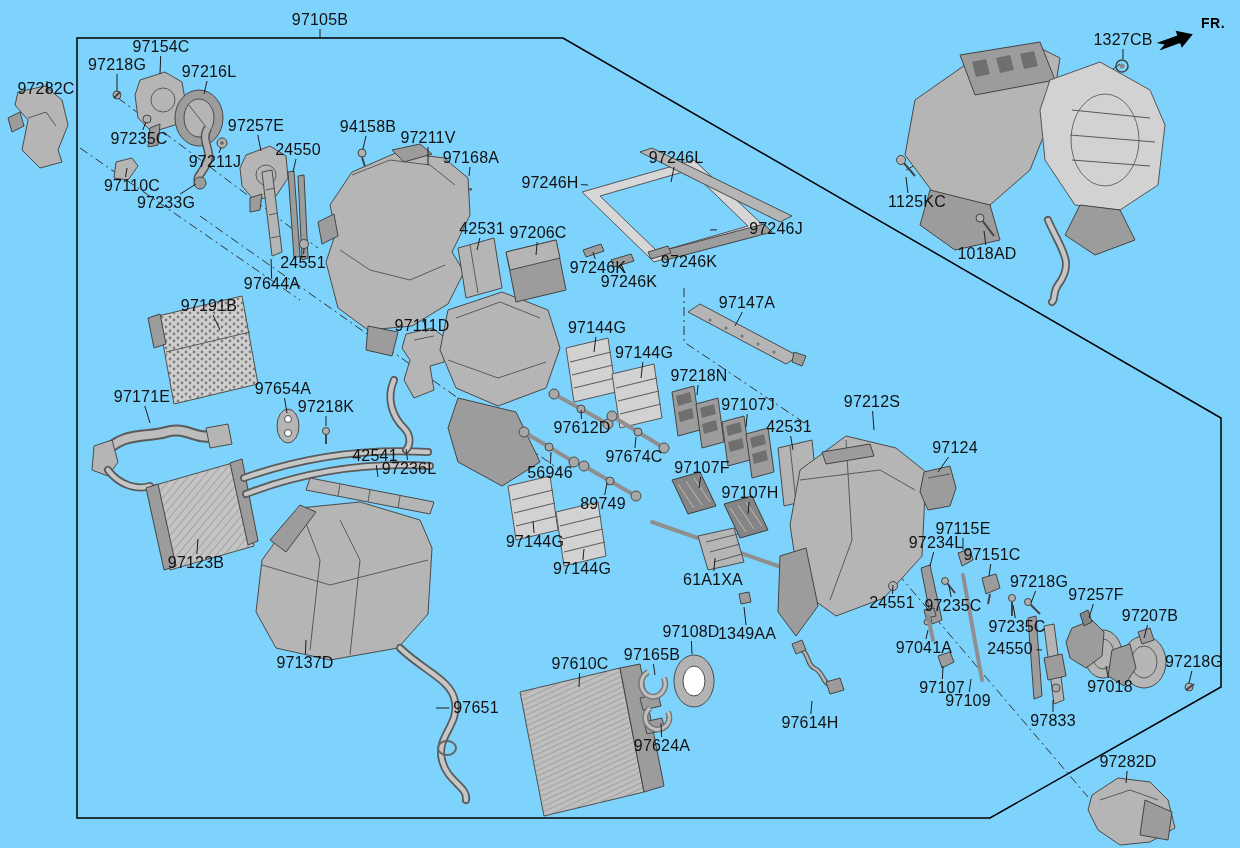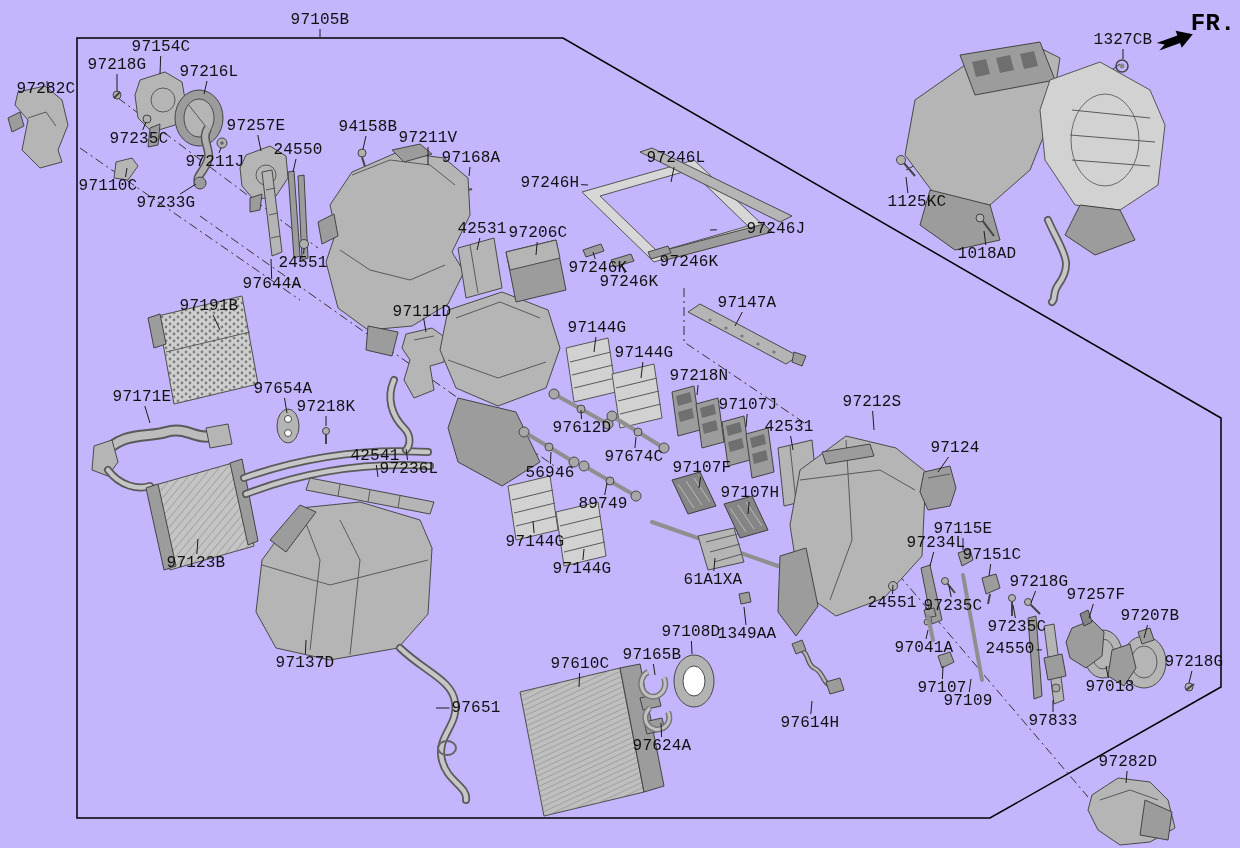--- a/index.html
+++ b/index.html
@@ -1,21 +1,21 @@
 <!DOCTYPE html>
 <html><head>
 <meta charset="utf-8">
 <style>
   html,body{margin:0;padding:0;background:#fff;}
-  .stage{position:relative;width:1240px;height:848px;background:#c4b5fd;
-         font-family:Liberation Mono, monospace;overflow:hidden;}
+  .stage{position:relative;width:1240px;height:848px;background:#7dd3fc;
+         font-family:Liberation Sans, sans-serif;overflow:hidden;}
   .stage > svg{position:absolute;left:0;top:0;}
   .plabel{position:absolute;transform:translate(-50%,-50%);font-size:16px;
           color:#111;white-space:nowrap;letter-spacing:.2px;line-height:1;}
-  .fr-label{position:absolute;transform:translate(-50%,-50%);font-size:24px;
+  .fr-label{position:absolute;transform:translate(-50%,-50%);font-size:14px;
             font-weight:bold;color:#000;letter-spacing:.5px;}
   
   .s0{fill:#d2d2d2;stroke:#555;stroke-width:1;}
   .s1{fill:#b5b5b5;stroke:#4a4a4a;stroke-width:1;}
   .s2{fill:#9c9c9c;stroke:#444;stroke-width:1;}
   .s3{fill:#858585;stroke:#3d3d3d;stroke-width:1;}
   .ln{fill:none;stroke:#5a5a5a;stroke-width:1;}
   .slot{fill:#6f6f6f;stroke:none;}
   .pipe-d{fill:none;stroke:#5a5a5a;stroke-width:8;stroke-linecap:round;}
   .pipe-l{fill:none;stroke:#c6c6c6;stroke-width:4.5;stroke-linecap:round;}
@@ -542,40 +542,40 @@
       </g>
 </svg>
 
 <div id="labels">
       <div class="plabel" style="left: 320px; top: 20px;">97105B</div>
       <div class="plabel" style="left: 46px; top: 89px;">97282C</div>
       <div class="plabel" style="left: 117px; top: 65px;">97218G</div>
       <div class="plabel" style="left: 161px; top: 47px;">97154C</div>
       <div class="plabel" style="left: 209px; top: 72px;">97216L</div>
       <div class="plabel" style="left: 139px; top: 139px;">97235C</div>
-      <div class="plabel" style="left: 108px; top: 186px;">97110C</div>
+      <div class="plabel" style="left: 132px; top: 186px;">97110C</div>
       <div class="plabel" style="left: 166px; top: 203px; text-align: right;">97233G</div>
       <div class="plabel" style="left: 215px; top: 162px;">97211J</div>
       <div class="plabel" style="left: 256px; top: 126px;">97257E</div>
       <div class="plabel" style="left: 298px; top: 150px;">24550</div>
       <div class="plabel" style="left: 303px; top: 263px;">24551</div>
       <div class="plabel" style="left: 272px; top: 284px;">97644A</div>
       <div class="plabel" style="left: 368px; top: 127px;">94158B</div>
       <div class="plabel" style="left: 428px; top: 138px;">97211V</div>
       <div class="plabel" style="left: 471px; top: 158px;">97168A</div>
       <div class="plabel" style="left: 550px; top: 183px;">97246H</div>
       <div class="plabel" style="left: 676px; top: 158px;">97246L</div>
       <div class="plabel" style="left: 748px; top: 229px; margin-left: 28px;">97246J</div>
       <div class="plabel" style="left: 598px; top: 268px;">97246K</div>
       <div class="plabel" style="left: 689px; top: 262px;">97246K</div>
       <div class="plabel" style="left: 629px; top: 282px;">97246K</div>
       <div class="plabel" style="left: 482px; top: 229px;">42531</div>
       <div class="plabel" style="left: 538px; top: 233px;">97206C</div>
       <div class="plabel" style="left: 209px; top: 306px;">97191B</div>
-      <div class="plabel" style="left: 422px; top: 312px;">97111D</div>
+      <div class="plabel" style="left: 422px; top: 326px;">97111D</div>
       <div class="plabel" style="left: 747px; top: 303px;">97147A</div>
       <div class="plabel" style="left: 597px; top: 328px;">97144G</div>
       <div class="plabel" style="left: 644px; top: 353px;">97144G</div>
       <div class="plabel" style="left: 699px; top: 376px;">97218N</div>
       <div class="plabel" style="left: 748px; top: 405px;">97107J</div>
       <div class="plabel" style="left: 789px; top: 427px;">42531</div>
       <div class="plabel" style="left: 872px; top: 402px;">97212S</div>
       <div class="plabel" style="left: 955px; top: 448px;">97124</div>
       <div class="plabel" style="left: 142px; top: 397px;">97171E</div>
       <div class="plabel" style="left: 283px; top: 389px;">97654A</div>

